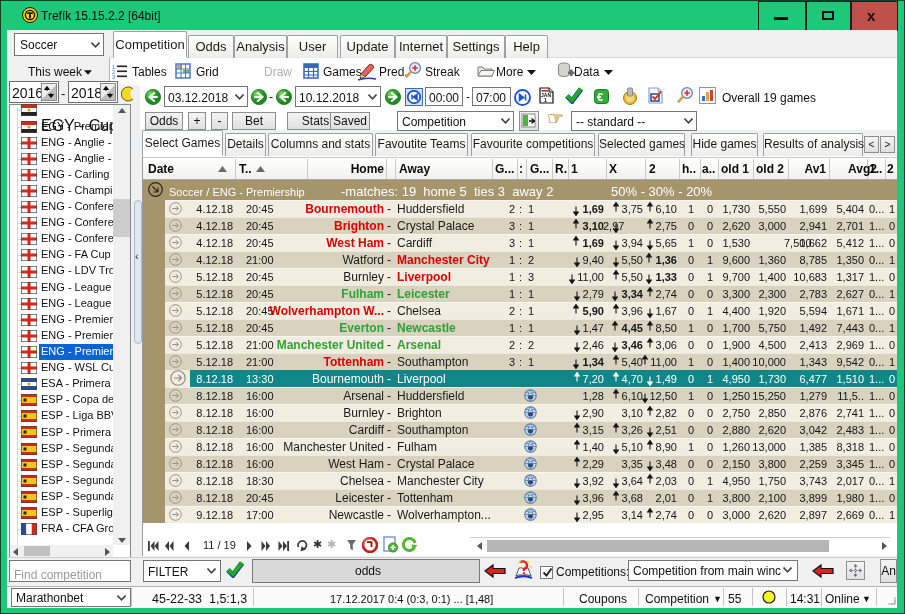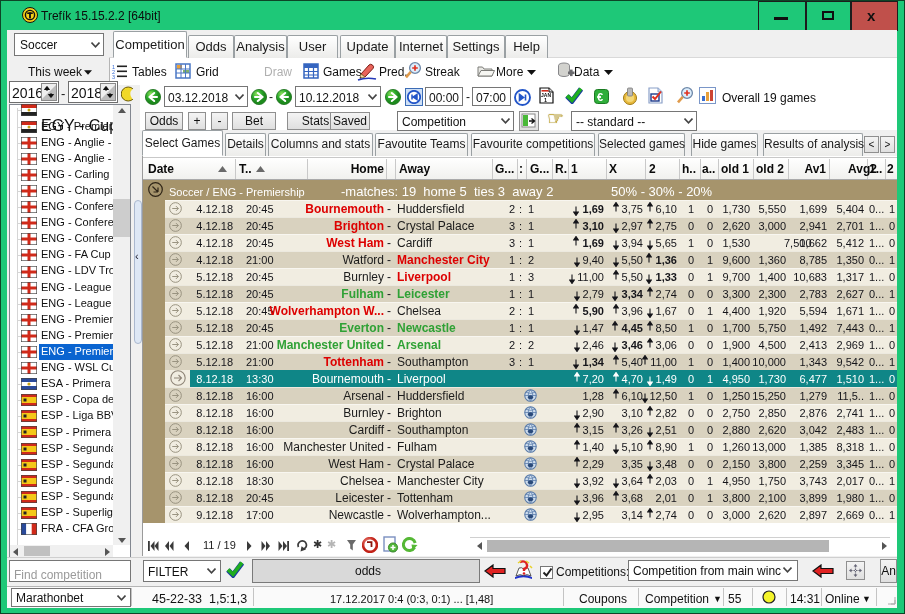--- a/index.html
+++ b/index.html
@@ -361,21 +361,21 @@
 <div class="ab " style="left:254px;top:219px;width:130px;text-align:right;font-size:12px;color:#dd0000;font-weight:bold">Brighton</div>
 <div class="ab " style="left:387px;top:219px;font-size:12px;color:#15151a">-</div>
 <div class="ab " style="left:397px;top:219px;font-size:12px;color:#1b1b1b">Crystal Palace</div>
 <div class="ab num" style="left:505px;top:220px;width:10px;text-align:right;color:#15151a">3</div>
 <div class="ab num" style="left:519px;top:220px;color:#15151a">:</div>
 <div class="ab num" style="left:528px;top:220px;color:#15151a">1</div>
 <div class="ab num" style="left:564px;top:220px;width:40px;text-align:right;font-weight:bold;color:#15151a">3,10</div>
 <svg class="ab" style="left:573.0px;top:219px" width="6" height="10" viewBox="0 0 6 10">
     <path d="M3 9.5 V2.5 M3 0.5 L0.6 4 H5.4 Z" stroke="#15151a" fill="#15151a" stroke-width="1.1"></path>
   </svg>
-<div class="ab num" style="left:603px;top:220px;width:40px;text-align:right;color:#15151a">2,97</div>
+<div class="ab num" style="left:603px;top:220px;width:40px;text-align:left;color:#15151a">2,97</div>
 <svg class="ab" style="left:613.4px;top:223px" width="6" height="10" viewBox="0 0 6 10">
     <path d="M3 0.5 V7.5 M3 9.5 L0.6 6 H5.4 Z" stroke="#15151a" fill="#15151a" stroke-width="1.1"></path>
   </svg>
 <div class="ab num" style="left:637px;top:220px;width:40px;text-align:right;color:#15151a">2,75</div>
 <svg class="ab" style="left:647.4px;top:219px" width="6" height="10" viewBox="0 0 6 10">
     <path d="M3 9.5 V2.5 M3 0.5 L0.6 4 H5.4 Z" stroke="#15151a" fill="#15151a" stroke-width="1.1"></path>
   </svg>
 <div class="ab num" style="left:684px;top:220px;width:10px;text-align:right;color:#15151a">0</div>
 <div class="ab num" style="left:703px;top:220px;width:10px;text-align:right;color:#15151a">0</div>
 <div class="ab num" style="left:710px;top:220px;width:40px;text-align:right;color:#15151a">2,620</div>

